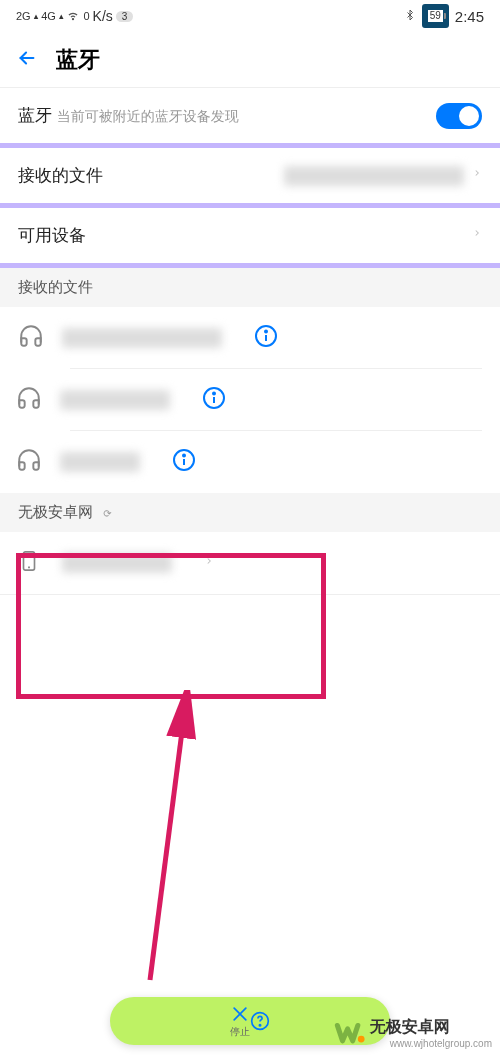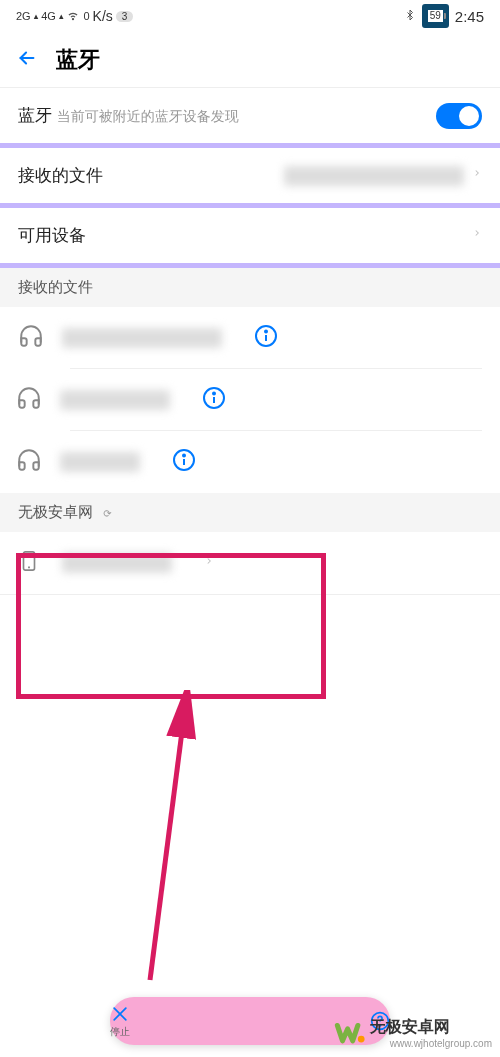--- a/index.html
+++ b/index.html
@@ -97,26 +97,26 @@
       top:690px;
       pointer-events:none;
     }
     .bottom-bar {
       position:absolute;
       bottom:12px;
       left:50%;
       transform:translateX(-50%);
       width:280px;
       height:48px;
-      background:#f9a8d4;
+      background:#bef264;
       border-radius:24px;
       box-shadow:0 2px 8px rgba(0,0,0,.15);
       display:flex;
       align-items:center;
-      justify-content:space-between;
+      justify-content:center;
     }
     .bottom-item { display:flex; flex-direction:column; align-items:center; gap:1px; color:#007aff; }
     .bottom-item-label { font-size:10px; color:#666; }
     .watermark {
       position:absolute;
       right:8px;
       bottom:8px;
       display:flex;
       align-items:flex-start;
       gap:6px;

